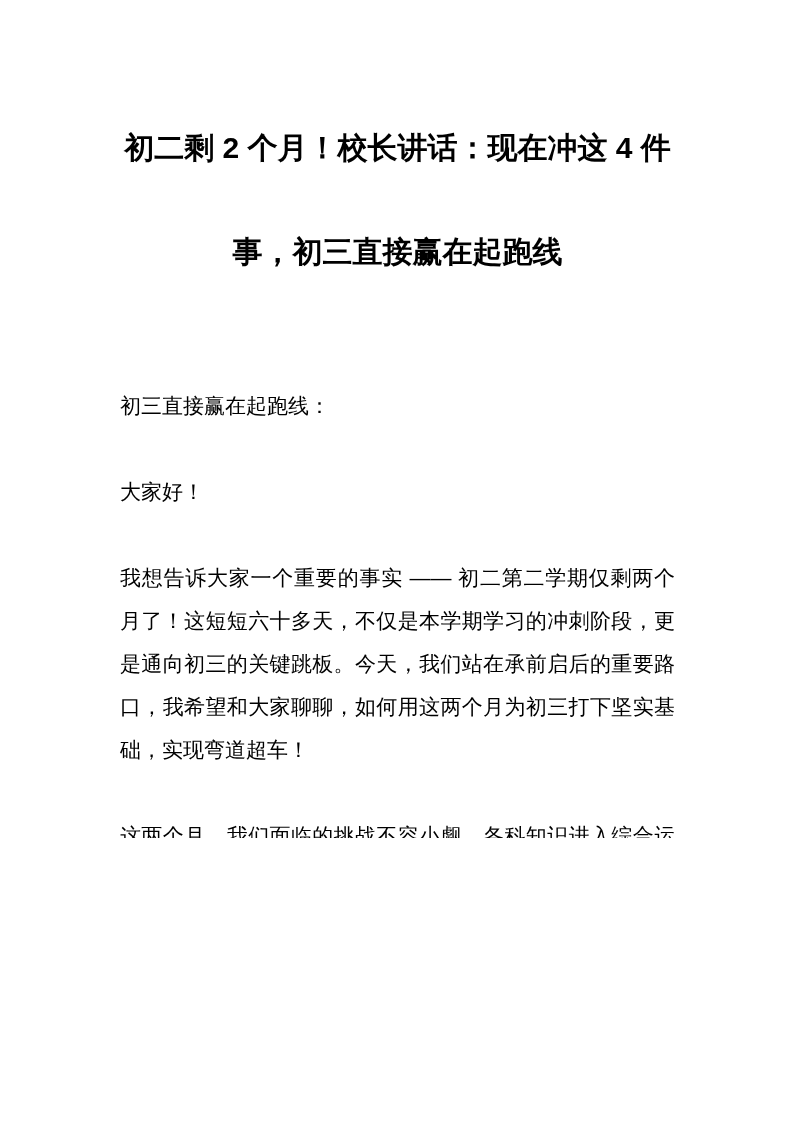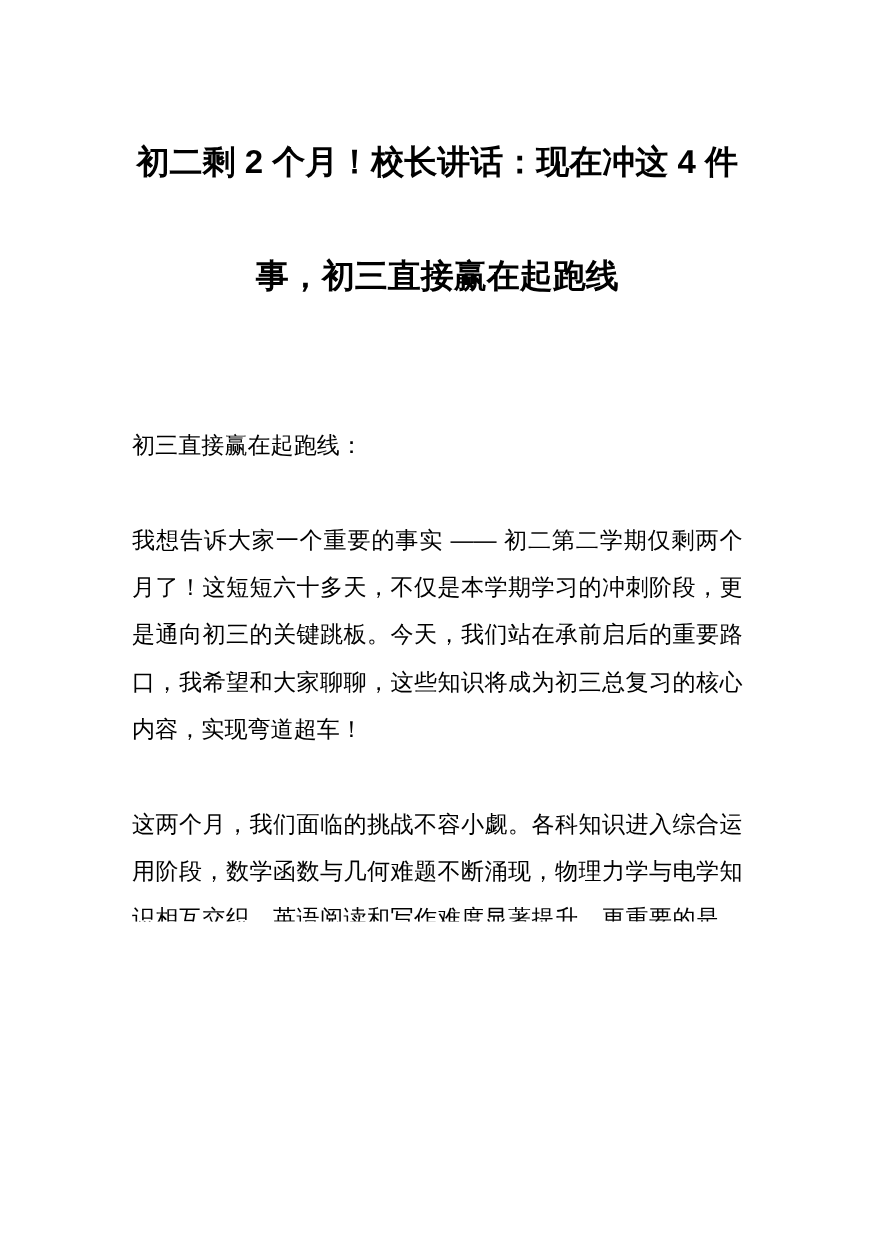--- a/index.html
+++ b/index.html
@@ -38,16 +38,17 @@
     margin-top: 80px;
   }
 </style>
 </head>
 <body>
 
 <div class="page">
   <h1 class="doc-title">初二剩 2 个月！校长讲话：现在冲这 4 件事，初三直接赢在起跑线</h1>
   <div class="doc-body">
     <p class="first">初三直接赢在起跑线：</p>
-    <p>我想告诉大家一个重要的事实 —— 初二第二学期仅剩两个月了！这短短六十多天，不仅是本学期学习的冲刺阶段，更是通向初三的关键跳板。今天，我们站在承前启后的重要路口，我希望和大家聊聊，这些知识将成为初三总复习的核心内容，实现弯道超车！</p>
+    <p>大家好！</p>
+    <p>我想告诉大家一个重要的事实 —— 初二第二学期仅剩两个月了！这短短六十多天，不仅是本学期学习的冲刺阶段，更是通向初三的关键跳板。今天，我们站在承前启后的重要路口，我希望和大家聊聊，如何用这两个月为初三打下坚实基础，实现弯道超车！</p>
     <p>这两个月，我们面临的挑战不容小觑。各科知识进入综合运用阶段，数学函数与几何难题不断涌现，物理力学与电学知识相互交织，英语阅读和写作难度显著提升。更重要的是，这些知识将成为初三总复习的核心内容，现在掌握的每一个知识点、攻克的每一道难题，都在为明年中考铺</p>
   </div>
 </div>
 
 </body></html>

